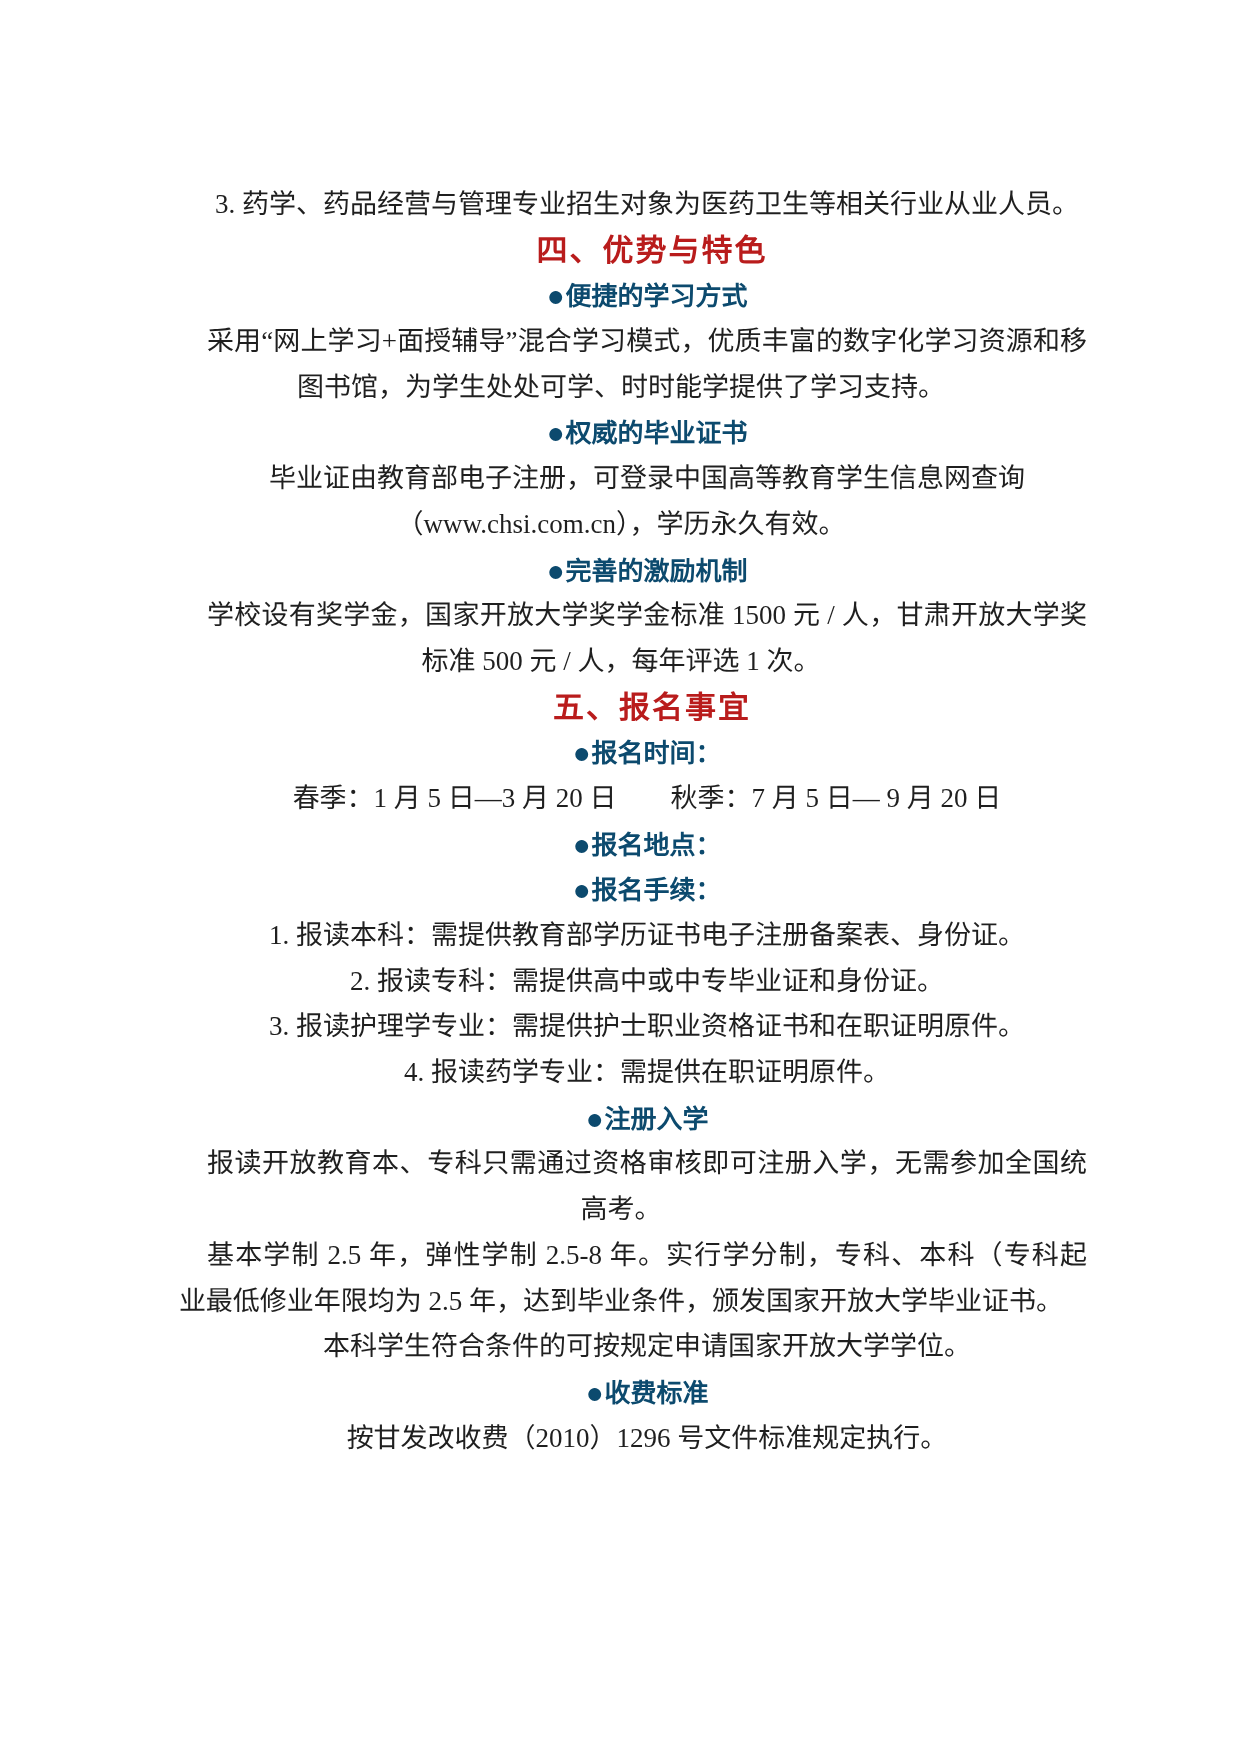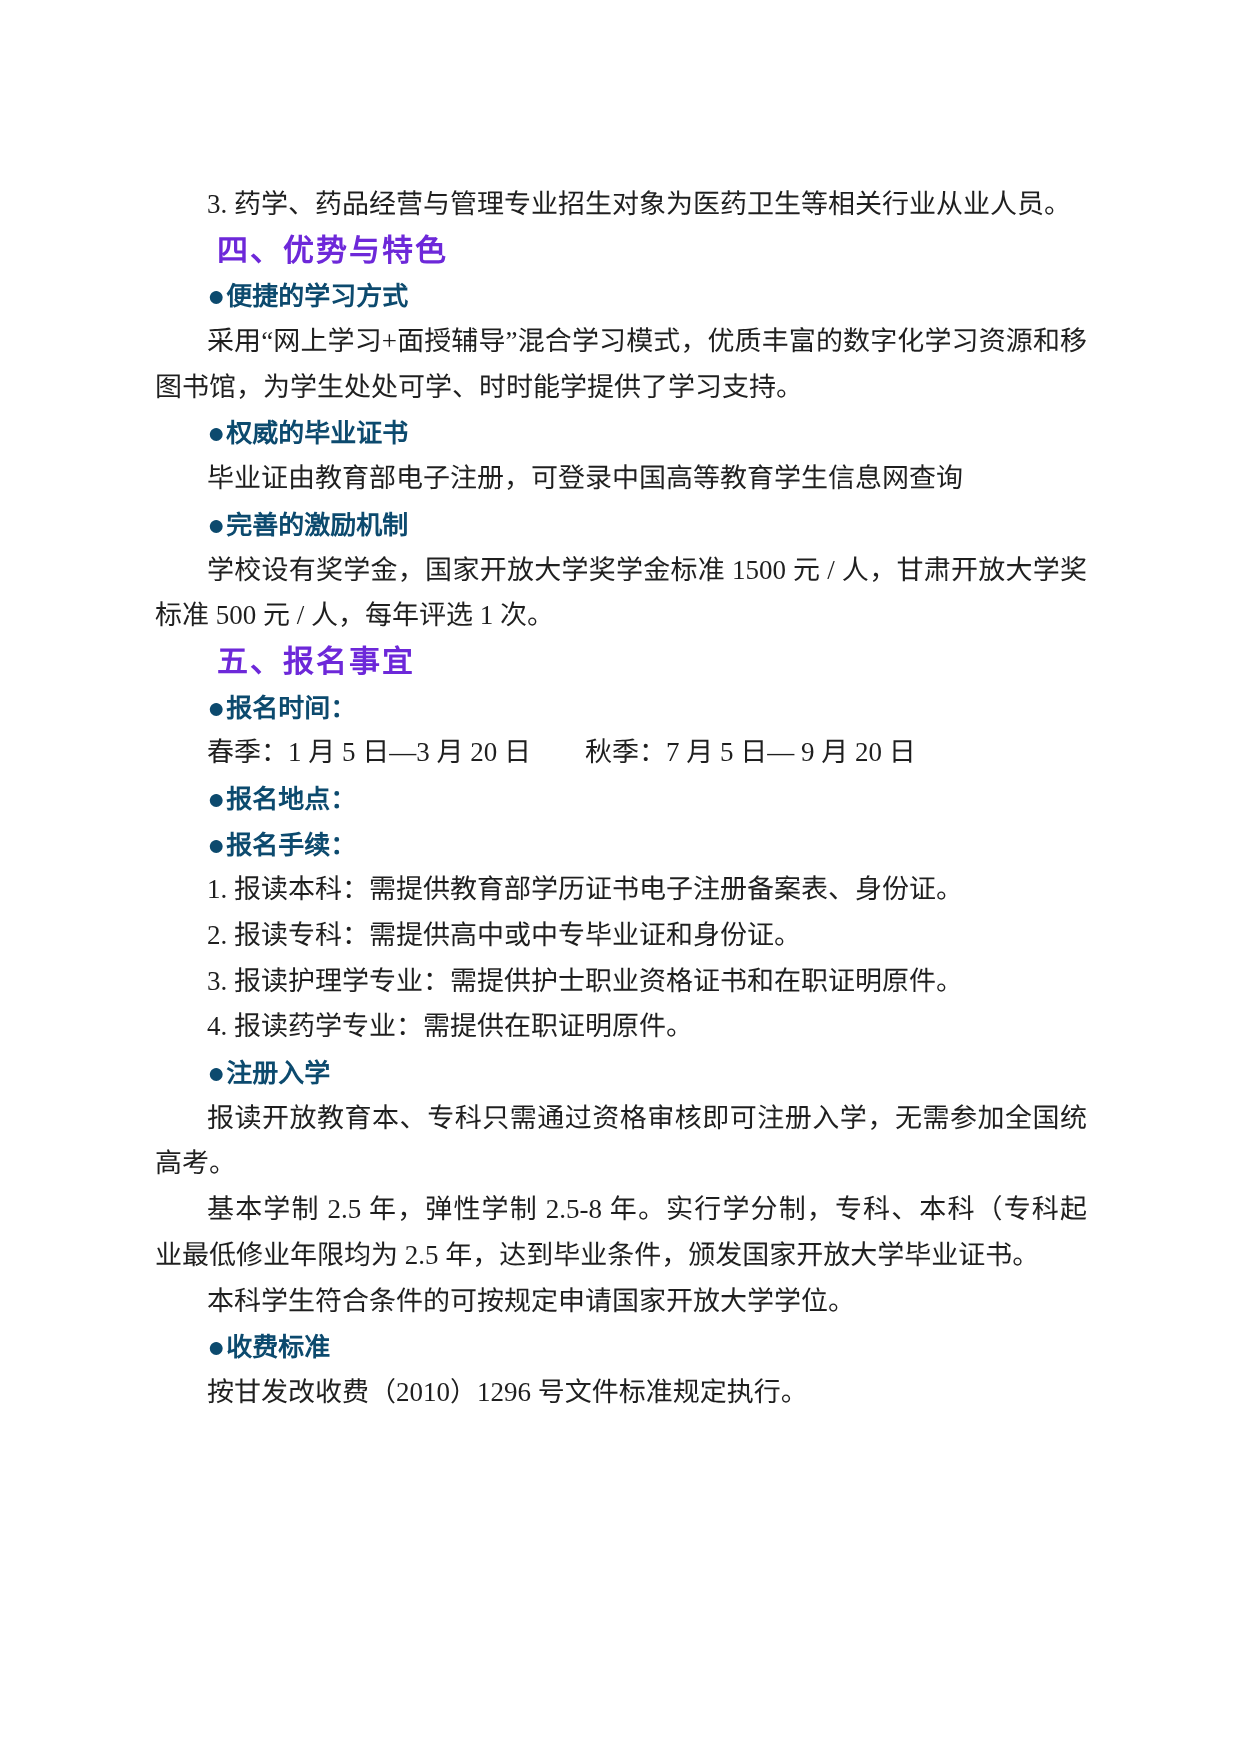--- a/index.html
+++ b/index.html
@@ -19,33 +19,34 @@
     left: 155px; top: 182px;
     width: 932px;
   }
   .row {
     height: 45.7px;
     line-height: 45.7px;
     font-size: 27px;
     color: #1f1f1f;
     white-space: nowrap;
     overflow: visible;
+    text-align: center;
   }
   .indent { padding-left: 52px; }
   .just {
     white-space: normal;
     text-align: justify;
     text-align-last: justify;
     overflow: hidden;
   }
   .h1 {
     font-family: "Liberation Sans", "DejaVu Sans", sans-serif;
     font-weight: bold;
     font-size: 31px;
-    color: #6d28d9;
+    color: #b91c1c;
     padding-left: 62px;
     letter-spacing: 2px;
   }
   .h2 {
     font-family: "Liberation Sans", "DejaVu Sans", sans-serif;
     font-weight: bold;
     font-size: 26px;
     color: #0c4a6e;
     padding-left: 52px;
   }
@@ -64,20 +65,21 @@
     <div class="row indent">3. 药学、药品经营与管理专业招生对象为医药卫生等相关行业从业人员。</div>
 
     <div class="row h1">四、优势与特色</div>
 
     <div class="row h2"><span class="bullet">●</span><span>便捷的学习方式</span></div>
     <div class="row indent just">采用“网上学习+面授辅导”混合学习模式，优质丰富的数字化学习资源和移动</div>
     <div class="row">图书馆，为学生处处可学、时时能学提供了学习支持。</div>
 
     <div class="row h2"><span class="bullet">●</span><span>权威的毕业证书</span></div>
     <div class="row indent">毕业证由教育部电子注册，可登录中国高等教育学生信息网查询</div>
+    <div class="row">（www.chsi.com.cn），学历永久有效。</div>
 
     <div class="row h2"><span class="bullet">●</span><span>完善的激励机制</span></div>
     <div class="row indent just">学校设有奖学金，国家开放大学奖学金标准 1500 元 / 人，甘肃开放大学奖学金</div>
     <div class="row">标准 500 元 / 人，每年评选 1 次。</div>
 
     <div class="row h1">五、报名事宜</div>
 
     <div class="row h2"><span class="bullet">●</span><span>报名时间：</span></div>
     <div class="row indent">春季：1 月 5 日—3 月 20 日　　秋季：7 月 5 日— 9 月 20 日</div>
 

